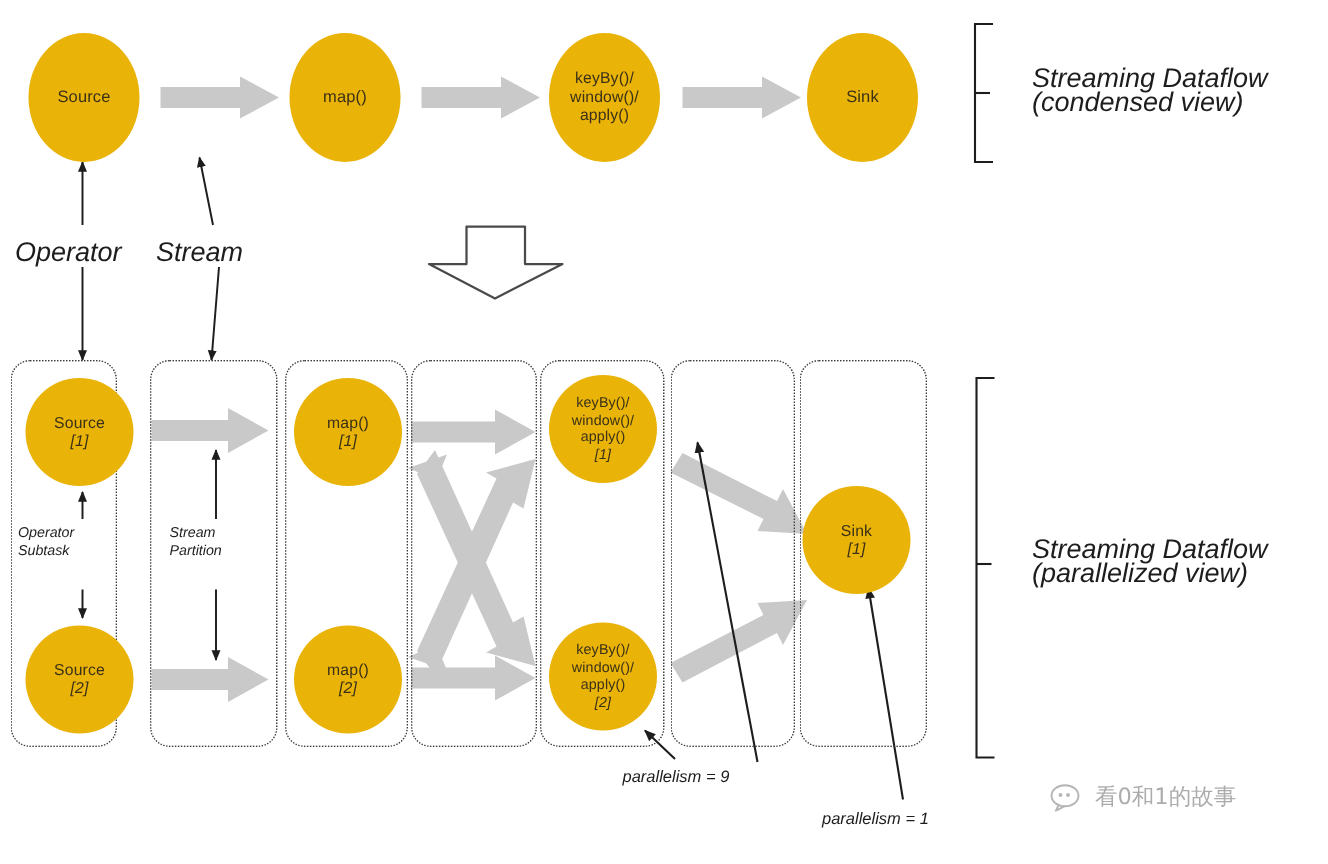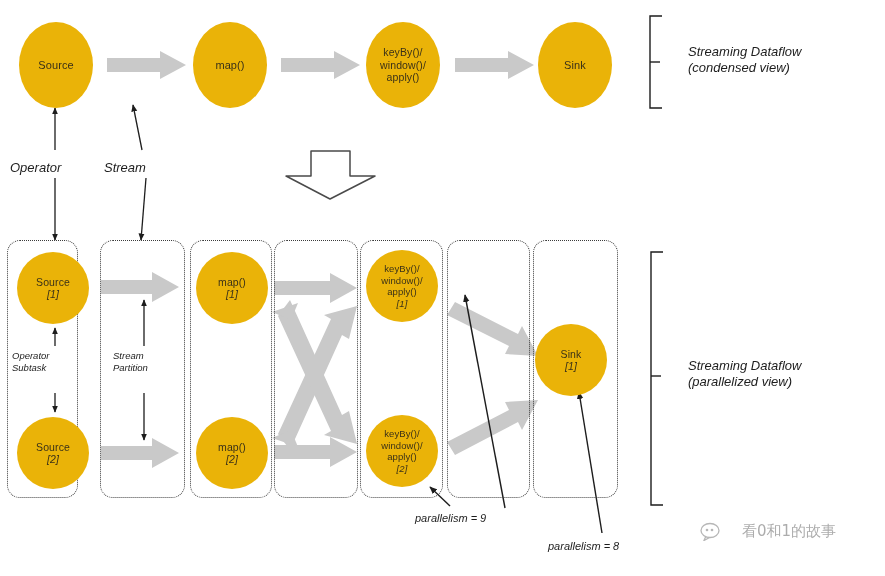--- a/index.html
+++ b/index.html
@@ -44,36 +44,36 @@
     background: transparent;
   }
   
   .lbl {
     position: absolute;
     font-style: italic;
     color: #1d1d1d;
     white-space: pre-line;
     line-height: 13px;
   }
-  .lbl.s13 { font-size: 13px; line-height: 16px; }
+  .lbl.s13 { font-size: 18px; line-height: 16px; }
   .lbl.s11 { font-size: 11px; line-height: 13px; }
   .lbl.s9  { font-size: 9.5px; line-height: 11.5px; }
   
   .ov {
     position: absolute;
     left: 0; top: 0;
     width: 885px; height: 576px;
     pointer-events: none;
   }
   
   #watermark {
     position: absolute;
     display: flex;
     align-items: flex-end;
-    gap: 20px;
+    gap: 8px;
     color: #8d8d8d;
     font-size: 15px;
     opacity: 0.72;
   }
   #watermark .wm-text { font-family: "DejaVu Sans", sans-serif; }
 </style>
 </head>
 <body>
 
 <div id="canvas">
@@ -233,21 +233,21 @@
 Subtask</div>
 
   <div class="lbl s9" style="left:113px; top:350px; width:62px;">Stream
 Partition</div>
 
   <div class="lbl s13" style="left:688px; top:358px; width:195px; text-align:left;">Streaming Dataflow
 (parallelized view)</div>
 
   <div class="lbl s11" style="left:415px; top:512px; width:140px; text-align:left;">parallelism = 9</div>
 
-  <div class="lbl s11" style="left:548px; top:540px; width:140px; text-align:left;">parallelism = 8</div>
+  <div class="lbl s11" style="left:548px; top:540px; width:140px; text-align:left;">parallelism = 1</div>
 
   <div id="watermark" style="left:700px; top:522px;">
     <svg width="22" height="19" viewBox="0 0 22 19">
       <ellipse cx="10" cy="8.5" rx="9" ry="7" fill="none" stroke="#9a9a9a" stroke-width="1.3"></ellipse>
       <path d="M6,14 L4,18.5 L10,15.2" fill="none" stroke="#9a9a9a" stroke-width="1.3"></path>
       <circle cx="7" cy="8" r="1.3" fill="#9a9a9a"></circle>
       <circle cx="12" cy="8" r="1.3" fill="#9a9a9a"></circle>
     </svg>
     <span class="wm-text">看0和1的故事</span>
   </div>

